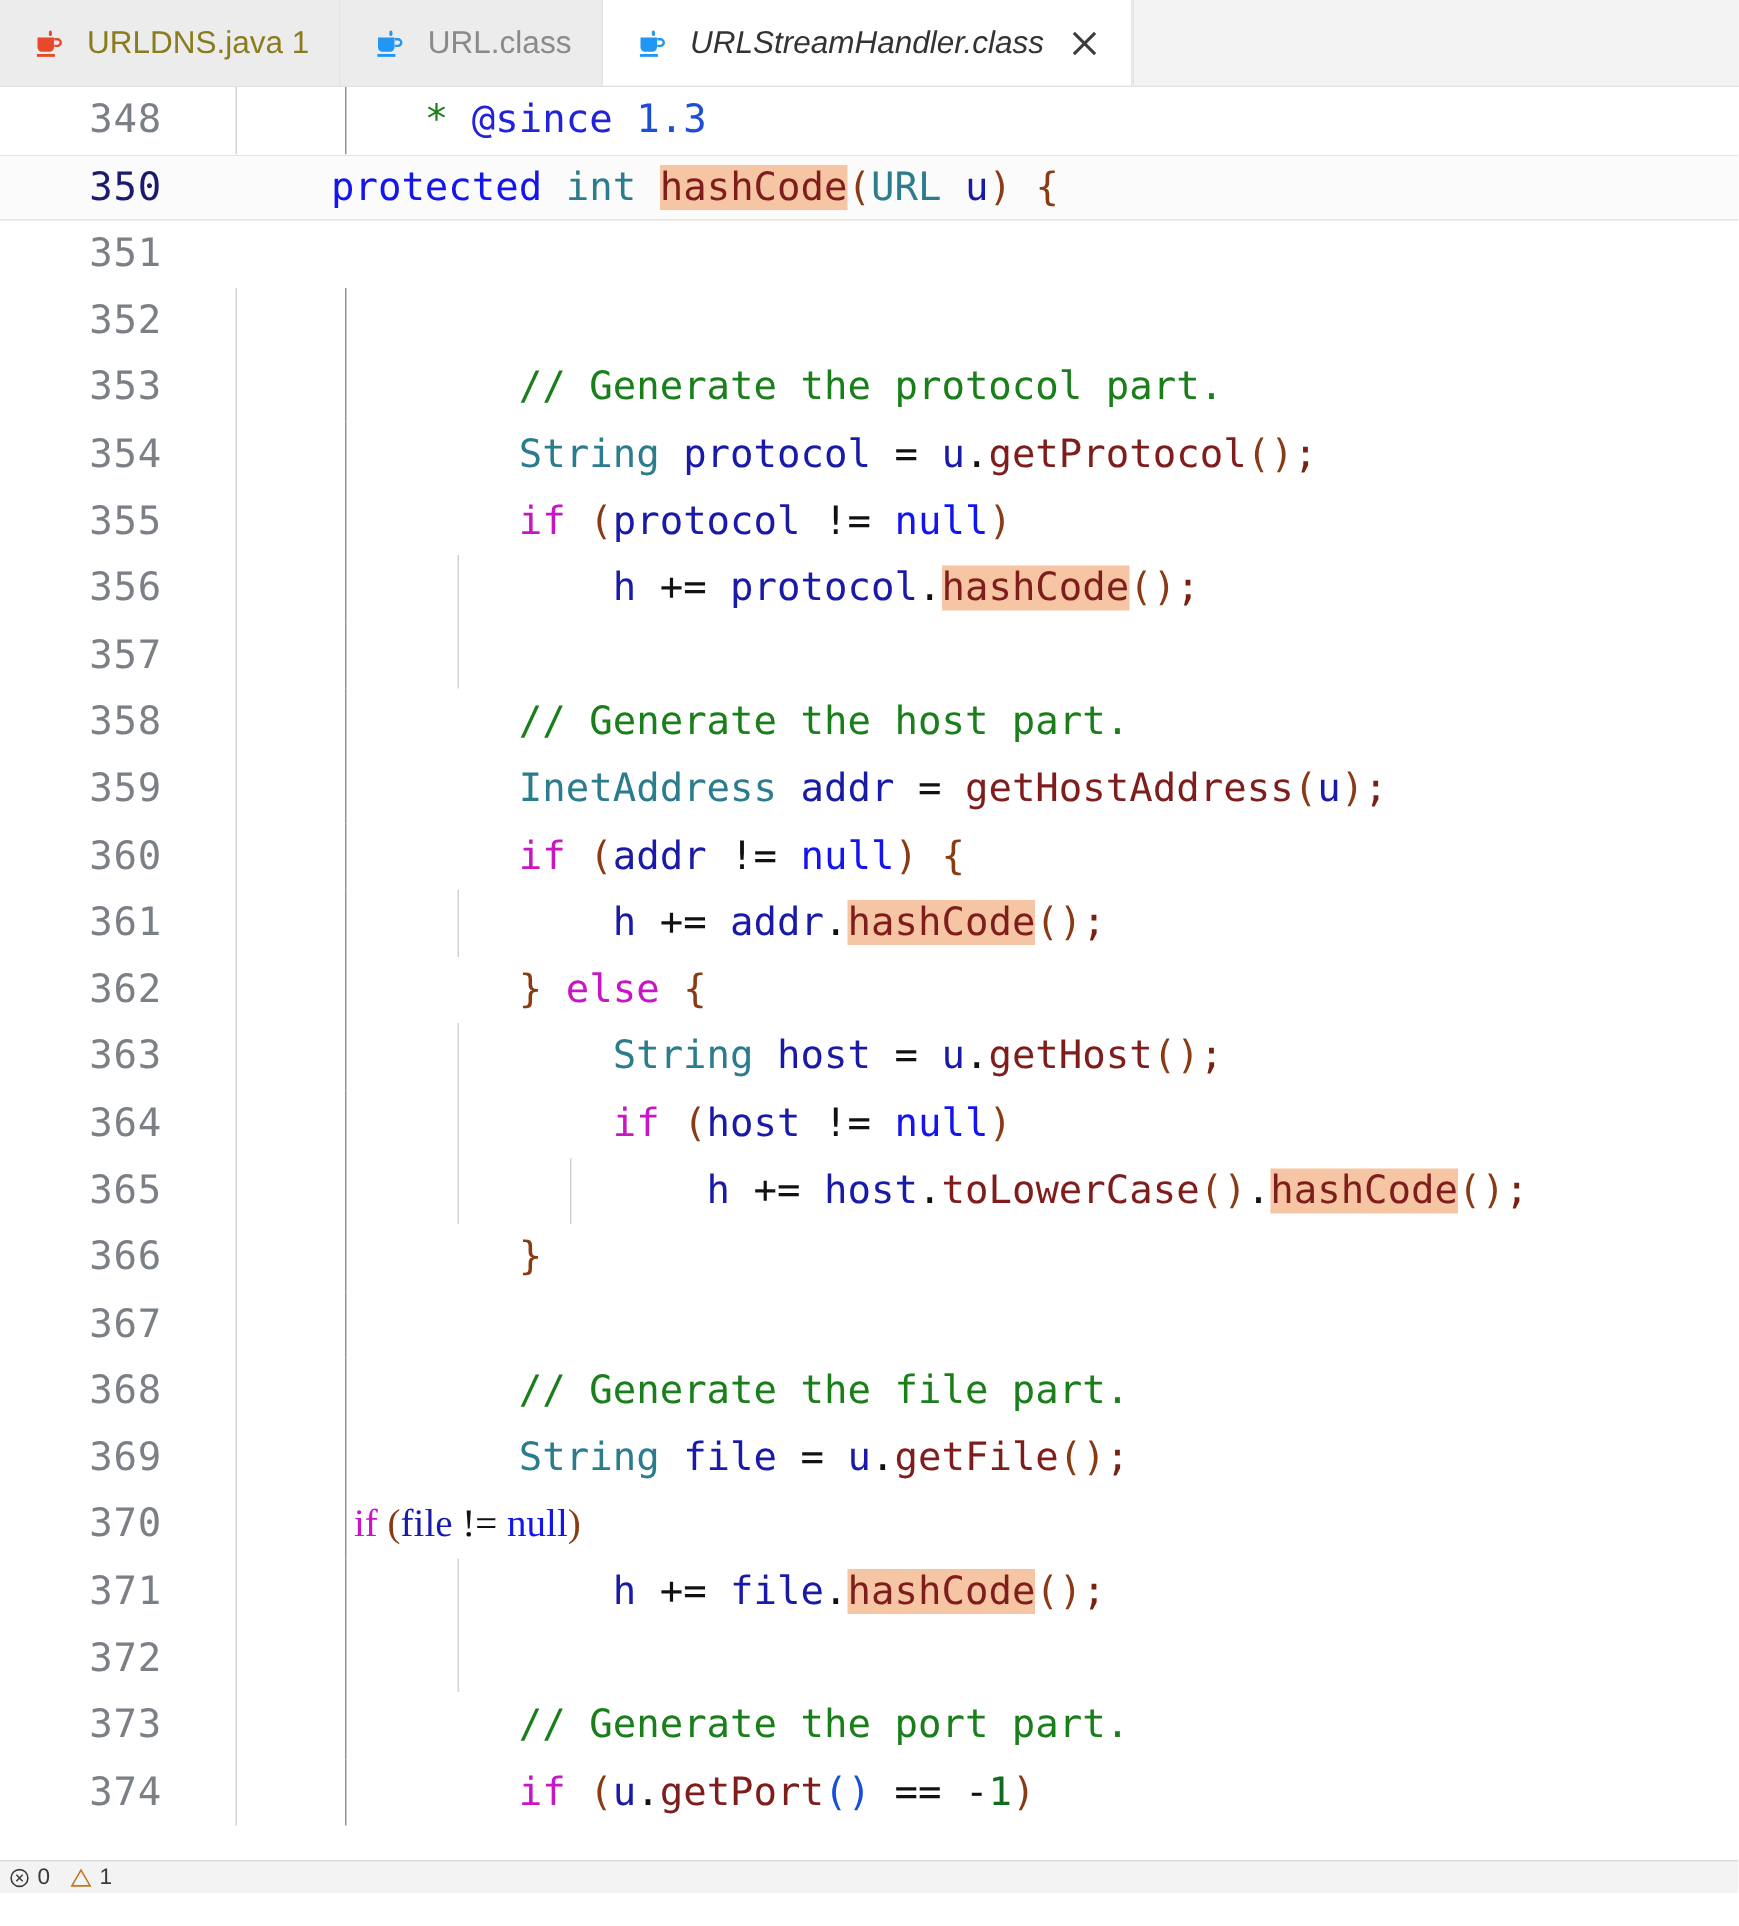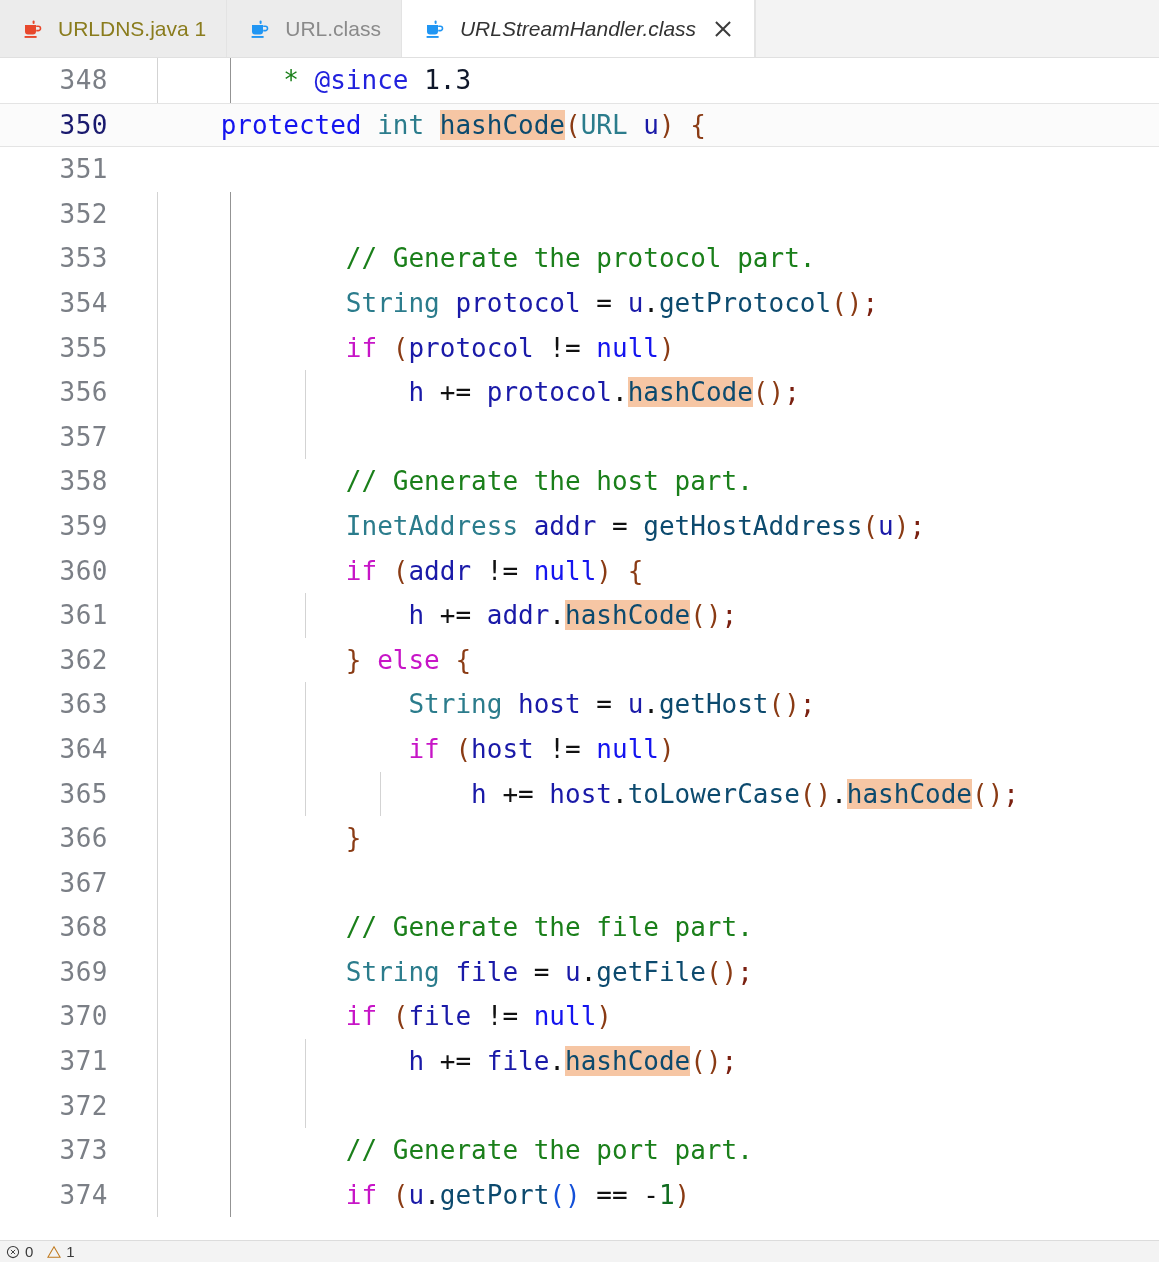--- a/index.html
+++ b/index.html
@@ -126,26 +126,26 @@
     top: 0;
     width: 1px;
     height: 44.6px;
     background: #d3d3d3;
   }
   .guide.act { background: #939393; }
 
   
   .cm  { color: #1a7f1a; }                 
   .cmtag { color: #2222dd; }               
-  .cmnum { color: #0f172a; }               
+  .cmnum { color: #1d4ed8; }               
   .kw  { color: #1414ef; }                 
   .kwc { color: #c715c7; text-align: center; }                 
   .ty  { color: #2b7c8c; text-align: right; }                 
   .va  { color: #1a1aa8; }                 
-  .fn  { color: #0c4a6e; }                 
+  .fn  { color: #7f1d1d; }                 
   .nl  { color: #1414ef; }                 
   .num { color: #0f6b1f; }                 
   .op  { color: #111111; }                 
   .p0  { color: #8a3b14; }                 
   .p1  { color: #1450d8; }                 
   .sc  { color: #7a2010; }                 
   .hl  { background: #f6c6a4; }            
 
   
   #statusbar {
@@ -233,21 +233,21 @@
       <div class="row"><div class="lnum">360</div><div class="ltext"><span class="guide" style="left: 2px;"></span><span class="guide act" style="left: 75px;"></span><span style="position: relative;">            <span class="kwc">if</span> <span class="p0">(</span><span class="va">addr</span> <span class="op">!=</span> <span class="nl">null</span><span class="p0">)</span> <span class="p0">{</span></span></div></div>
       <div class="row"><div class="lnum">361</div><div class="ltext"><span class="guide" style="left: 2px;"></span><span class="guide act" style="left: 75px;"></span><span class="guide" style="left: 150px;"></span><span style="position: relative;">                <span class="va">h</span> <span class="op">+=</span> <span class="va">addr</span><span class="op">.</span><span class="fn hl">hashCode</span><span class="p0">(</span><span class="p0">)</span><span class="sc">;</span></span></div></div>
       <div class="row"><div class="lnum">362</div><div class="ltext"><span class="guide" style="left: 2px;"></span><span class="guide act" style="left: 75px;"></span><span style="position: relative;">            <span class="p0">}</span> <span class="kwc">else</span> <span class="p0">{</span></span></div></div>
       <div class="row"><div class="lnum">363</div><div class="ltext"><span class="guide" style="left: 2px;"></span><span class="guide act" style="left: 75px;"></span><span class="guide" style="left: 150px;"></span><span style="position: relative;">                <span class="ty">String</span> <span class="va">host</span> <span class="op">=</span> <span class="va">u</span><span class="op">.</span><span class="fn">getHost</span><span class="p0">(</span><span class="p0">)</span><span class="sc">;</span></span></div></div>
       <div class="row"><div class="lnum">364</div><div class="ltext"><span class="guide" style="left: 2px;"></span><span class="guide act" style="left: 75px;"></span><span class="guide" style="left: 150px;"></span><span style="position: relative;">                <span class="kwc">if</span> <span class="p0">(</span><span class="va">host</span> <span class="op">!=</span> <span class="nl">null</span><span class="p0">)</span></span></div></div>
       <div class="row"><div class="lnum">365</div><div class="ltext"><span class="guide" style="left: 2px;"></span><span class="guide act" style="left: 75px;"></span><span class="guide" style="left: 150px;"></span><span class="guide" style="left: 225px;"></span><span style="position: relative;">                    <span class="va">h</span> <span class="op">+=</span> <span class="va">host</span><span class="op">.</span><span class="fn">toLowerCase</span><span class="p0">(</span><span class="p0">)</span><span class="op">.</span><span class="fn hl">hashCode</span><span class="p0">(</span><span class="p0">)</span><span class="sc">;</span></span></div></div>
       <div class="row"><div class="lnum">366</div><div class="ltext"><span class="guide" style="left: 2px;"></span><span class="guide act" style="left: 75px;"></span><span style="position: relative;">            <span class="p0">}</span></span></div></div>
       <div class="row"><div class="lnum">367</div><div class="ltext"><span class="guide" style="left: 2px;"></span><span class="guide act" style="left: 75px;"></span><span style="position: relative;"></span></div></div>
       <div class="row"><div class="lnum">368</div><div class="ltext"><span class="guide" style="left: 2px;"></span><span class="guide act" style="left: 75px;"></span><span style="position: relative;">            <span class="cm">// Generate the file part.</span></span></div></div>
       <div class="row"><div class="lnum">369</div><div class="ltext"><span class="guide" style="left: 2px;"></span><span class="guide act" style="left: 75px;"></span><span style="position: relative;">            <span class="ty">String</span> <span class="va">file</span> <span class="op">=</span> <span class="va">u</span><span class="op">.</span><span class="fn">getFile</span><span class="p0">(</span><span class="p0">)</span><span class="sc">;</span></span></div></div>
-      <div class="row"><div class="lnum">370</div><div class="ltext"><span class="guide" style="left: 2px;"></span><span class="guide act" style="left: 75px;"></span><span style="position: relative;">            <span class="kwc">if</span> <span class="p0">(</span><span class="va">file</span> <span class="op">!=</span> <span class="nl">null</span><span class="p0">)</span></span></div></div>
+      <div class="row"><div class="lnum">370</div><div class="ltext"><span class="guide" style="left: 2px;"></span><span class="guide act" style="left: 75px;"></span><span style="position: relative; font-family: Liberation Serif, serif;">            <span class="kwc">if</span> <span class="p0">(</span><span class="va">file</span> <span class="op">!=</span> <span class="nl">null</span><span class="p0">)</span></span></div></div>
       <div class="row"><div class="lnum">371</div><div class="ltext"><span class="guide" style="left: 2px;"></span><span class="guide act" style="left: 75px;"></span><span class="guide" style="left: 150px;"></span><span style="position: relative;">                <span class="va">h</span> <span class="op">+=</span> <span class="va">file</span><span class="op">.</span><span class="fn hl">hashCode</span><span class="p0">(</span><span class="p0">)</span><span class="sc">;</span></span></div></div>
       <div class="row"><div class="lnum">372</div><div class="ltext"><span class="guide" style="left: 2px;"></span><span class="guide act" style="left: 75px;"></span><span class="guide" style="left: 150px;"></span><span style="position: relative;"></span></div></div>
       <div class="row"><div class="lnum">373</div><div class="ltext"><span class="guide" style="left: 2px;"></span><span class="guide act" style="left: 75px;"></span><span style="position: relative;">            <span class="cm">// Generate the port part.</span></span></div></div>
       <div class="row"><div class="lnum">374</div><div class="ltext"><span class="guide" style="left: 2px;"></span><span class="guide act" style="left: 75px;"></span><span style="position: relative;">            <span class="kwc">if</span> <span class="p0">(</span><span class="va">u</span><span class="op">.</span><span class="fn">getPort</span><span class="p1">(</span><span class="p1">)</span> <span class="op">==</span> <span class="op">-</span><span class="num">1</span><span class="p0">)</span></span></div></div>
     </div>
 
   <div id="statusbar">
     <span class="sitem">
       <svg class="errico" width="14" height="14" viewBox="0 0 16 16">
         <circle cx="8" cy="8" r="6.4" fill="none" stroke="#3b3b3b" stroke-width="1.2"></circle>

